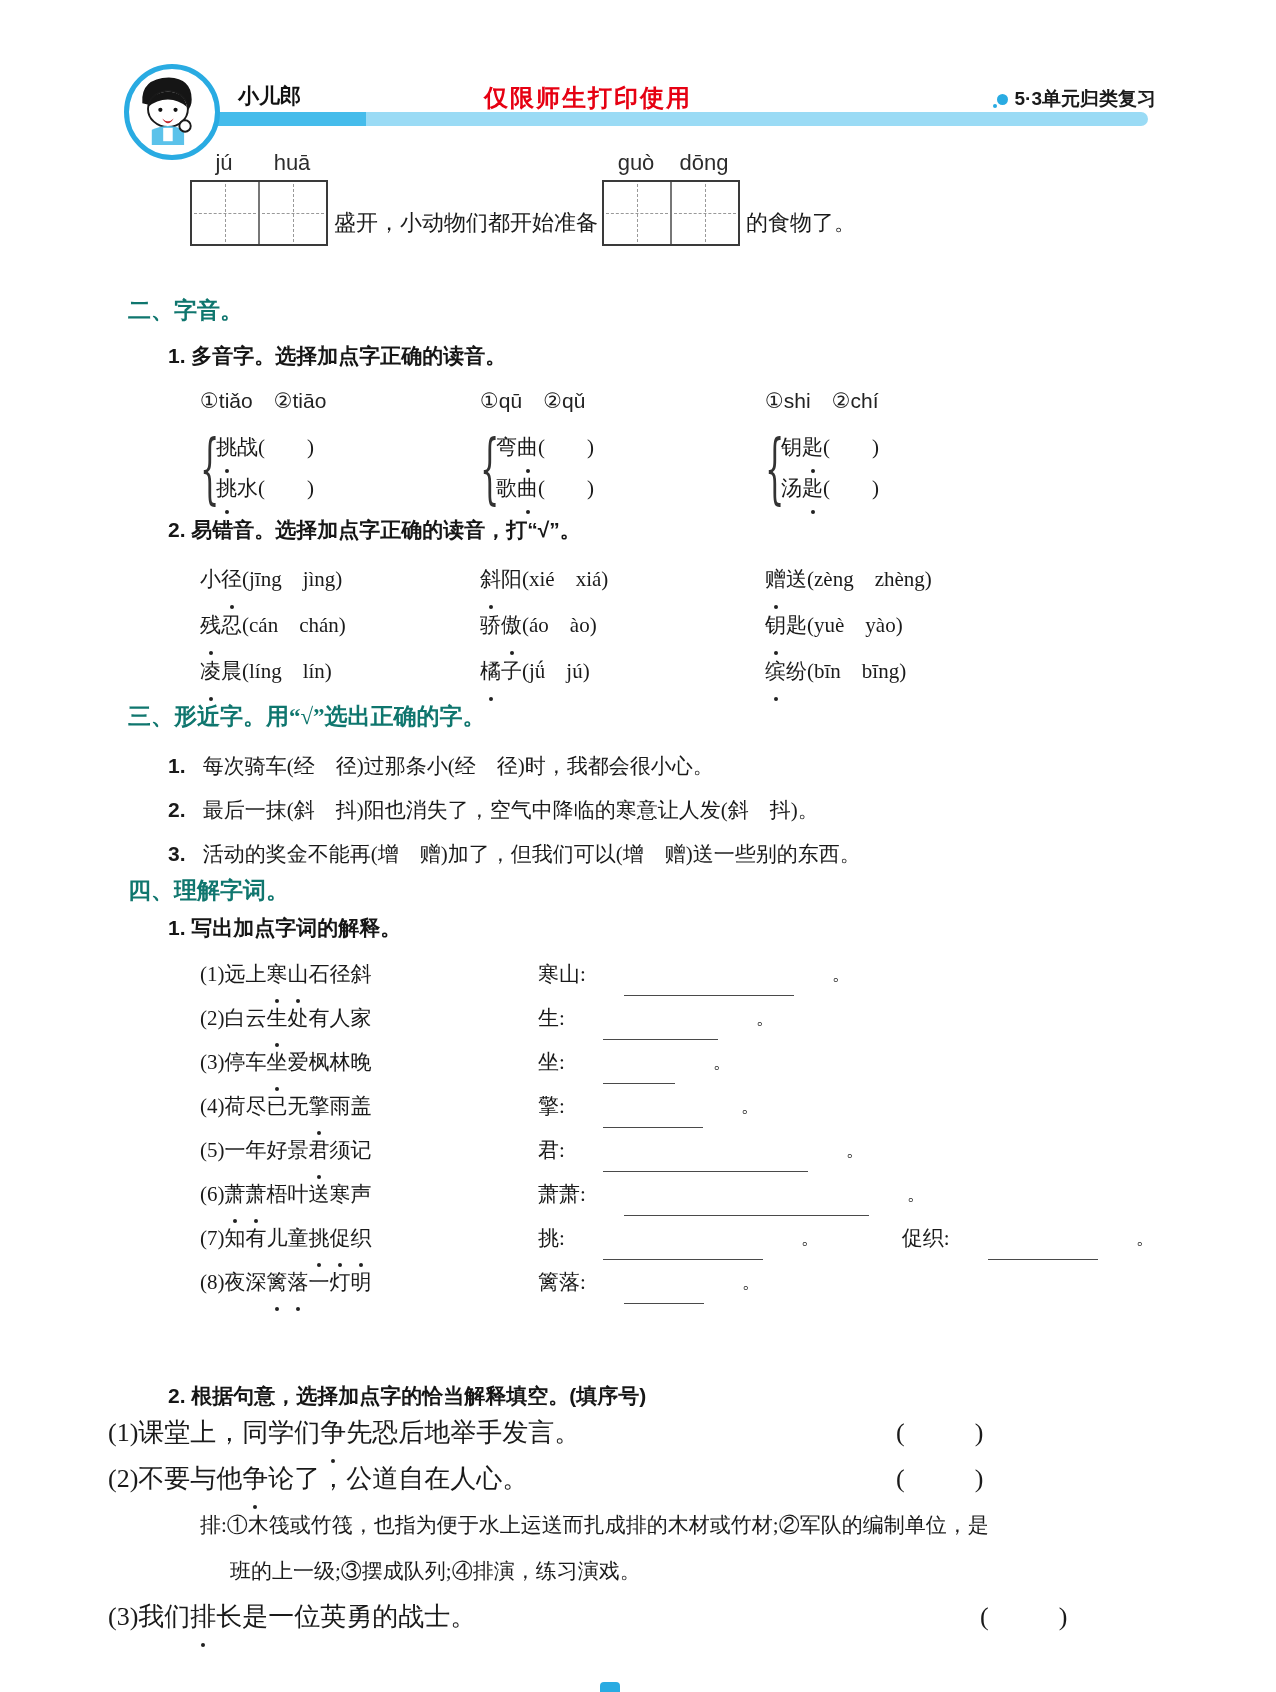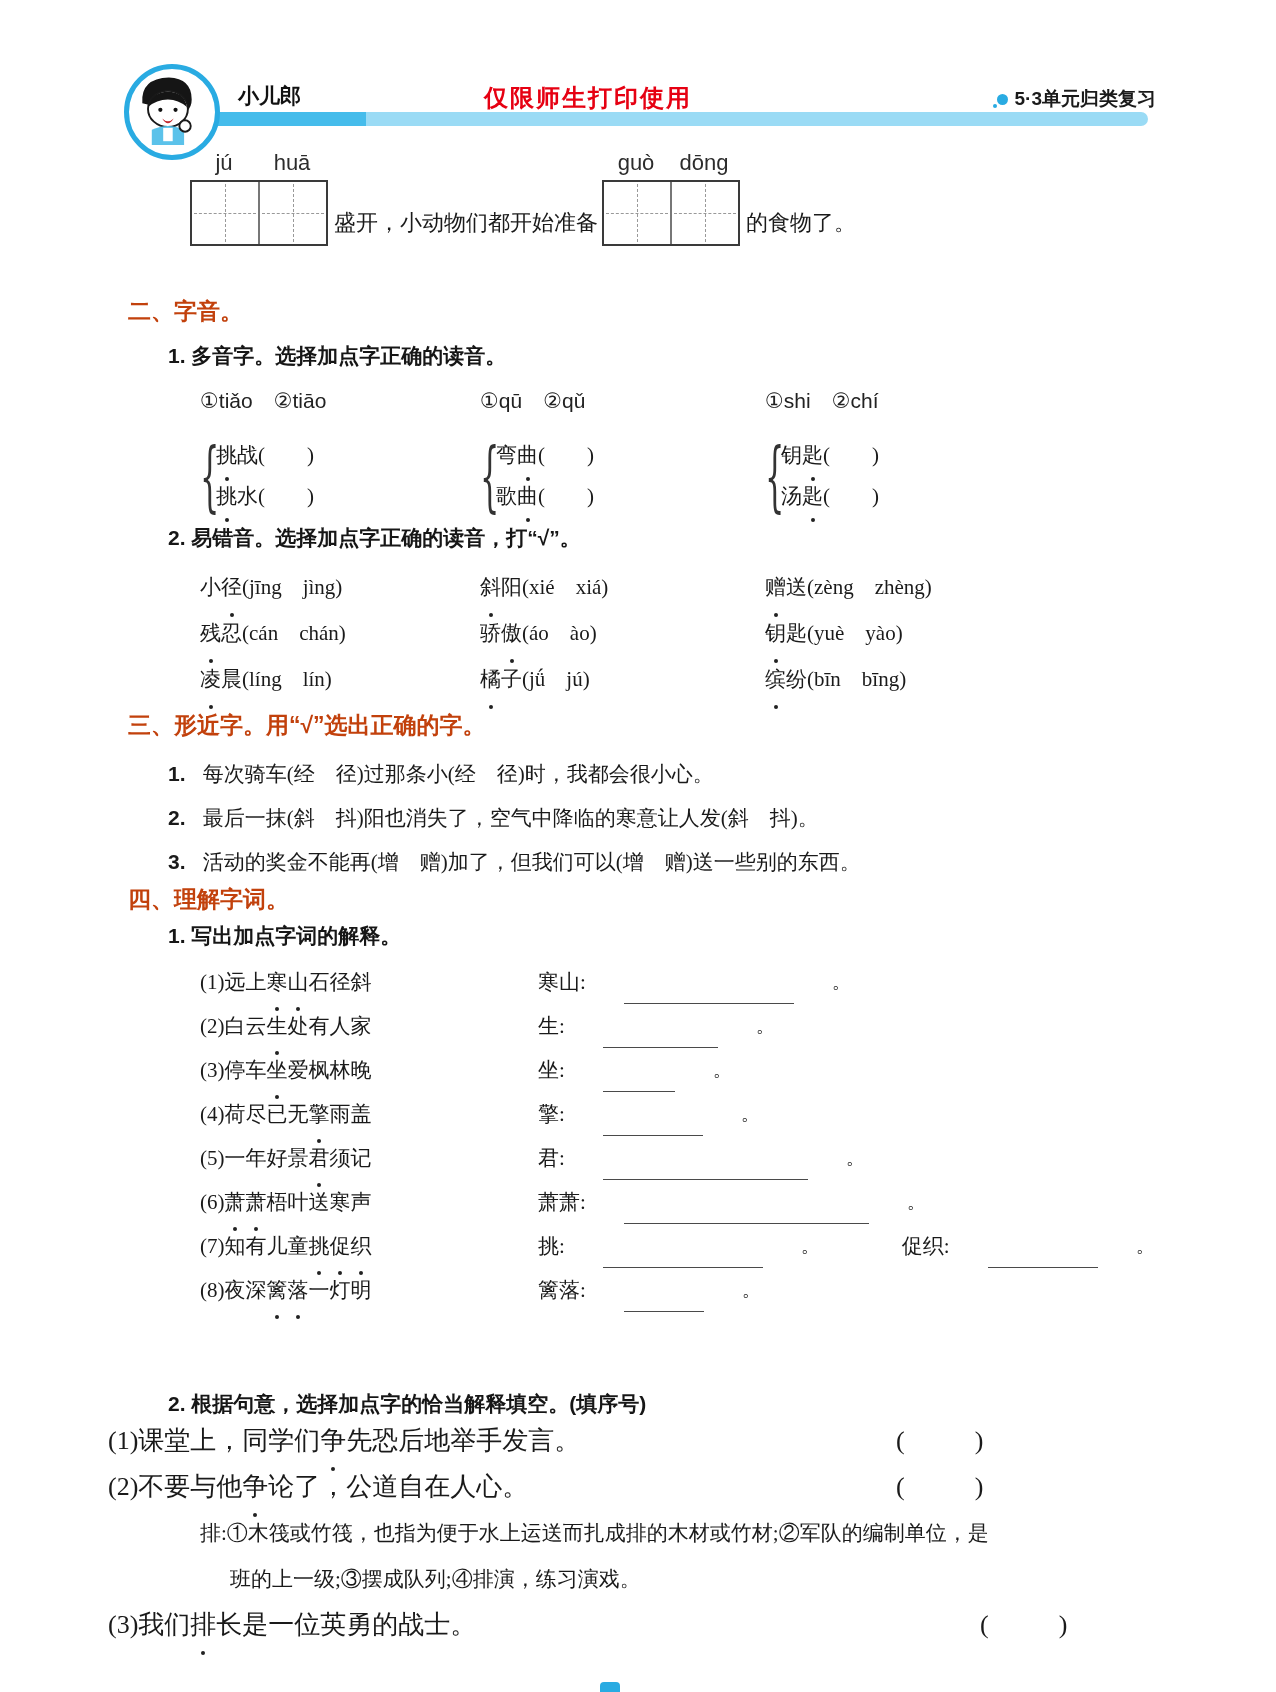--- a/index.html
+++ b/index.html
@@ -16,21 +16,21 @@
          font-size:21px;font-weight:bold;color:#111;z-index:2;}
   .watermark{position:absolute;left:0;top:82px;width:1176px;text-align:center;color:#E60012;
              font-family:"Liberation Sans","DejaVu Sans",sans-serif;font-weight:bold;font-size:24px;
              letter-spacing:2px;z-index:2;}
   .page-tag{position:absolute;right:120px;top:86px;display:flex;align-items:center;gap:7px;
             font-family:"Liberation Sans","DejaVu Sans",sans-serif;font-size:19px;font-weight:bold;z-index:2;}
   .tag-dot{width:11px;height:11px;border-radius:50%;background:#29ABE2;position:relative;}
   .tag-dot::after{content:"";position:absolute;left:-4px;bottom:-3px;width:4px;height:4px;border-radius:50%;background:#29ABE2;}
 
   
-  .sec-title{margin:50px 0 0 128px;color:#c2410c;font-family:Liberation Sans, sans-serif;
+  .sec-title{margin:50px 0 0 128px;color:#0f766e;font-family:Liberation Serif, serif;
              font-weight:bold;font-size:23px;height:30px;line-height:30px;}
   .sub-title{margin:16px 0 0 168px;font-family:"Liberation Sans","DejaVu Sans",sans-serif;
              font-weight:bold;font-size:21px;height:28px;line-height:28px;color:#161616;}
   .dotchar{position:relative;display:inline-block;}
   .dotchar::after{content:"";position:absolute;left:50%;transform:translateX(-50%);bottom:-7px;
                   width:4px;height:4px;border-radius:50%;background:#222;}
   .blank{display:inline-block;border-bottom:1px solid #4a4a4a;height:24px;vertical-align:-4px;}
 
   
   .intro{margin-top:150px;margin-left:190px;display:flex;align-items:flex-end;}
@@ -41,21 +41,21 @@
   .tian-cell{width:66px;height:62px;position:relative;}
   .tian-cell + .tian-cell{border-left:2px solid #777;}
   .tian-cell::before{content:"";position:absolute;left:50%;top:2px;bottom:2px;border-left:1px dashed #999;}
   .tian-cell::after{content:"";position:absolute;top:50%;left:2px;right:2px;border-top:1px dashed #999;}
   .intro-text{font-size:22px;margin:0 4px 8px 6px;white-space:nowrap;}
 
   
   .duoyin{display:flex;margin:14px 0 0 200px;}
   .dy-col1{width:280px;}.dy-col2{width:285px;}.dy-col3{flex:1;}
   .opt-line{font-family:"Liberation Sans","DejaVu Sans",sans-serif;font-size:21px;height:36px;line-height:34px;color:#222;}
-  .pair-wrap{display:flex;align-items:center;margin-top:16px;}
+  .pair-wrap{display:flex;align-items:center;margin-top:8px;}
   .brace{width:16px;font-size:76px;line-height:80px;color:#333;transform:scaleX(.4);
          transform-origin:left center;font-family:"DejaVu Serif",serif;font-weight:300;}
   .brace::before{content:"{";}
   .pair-lines{display:flex;flex-direction:column;gap:4px;}
   .pline{font-size:21px;height:37px;line-height:37px;}
 
   
   .yicuo{margin:12px 0 0 200px;}
   .yc-row{display:flex;height:46px;line-height:46px;font-size:21px;}
   .yc-row .c1{width:280px;}.yc-row .c2{width:285px;}.yc-row .c3{flex:1;}

